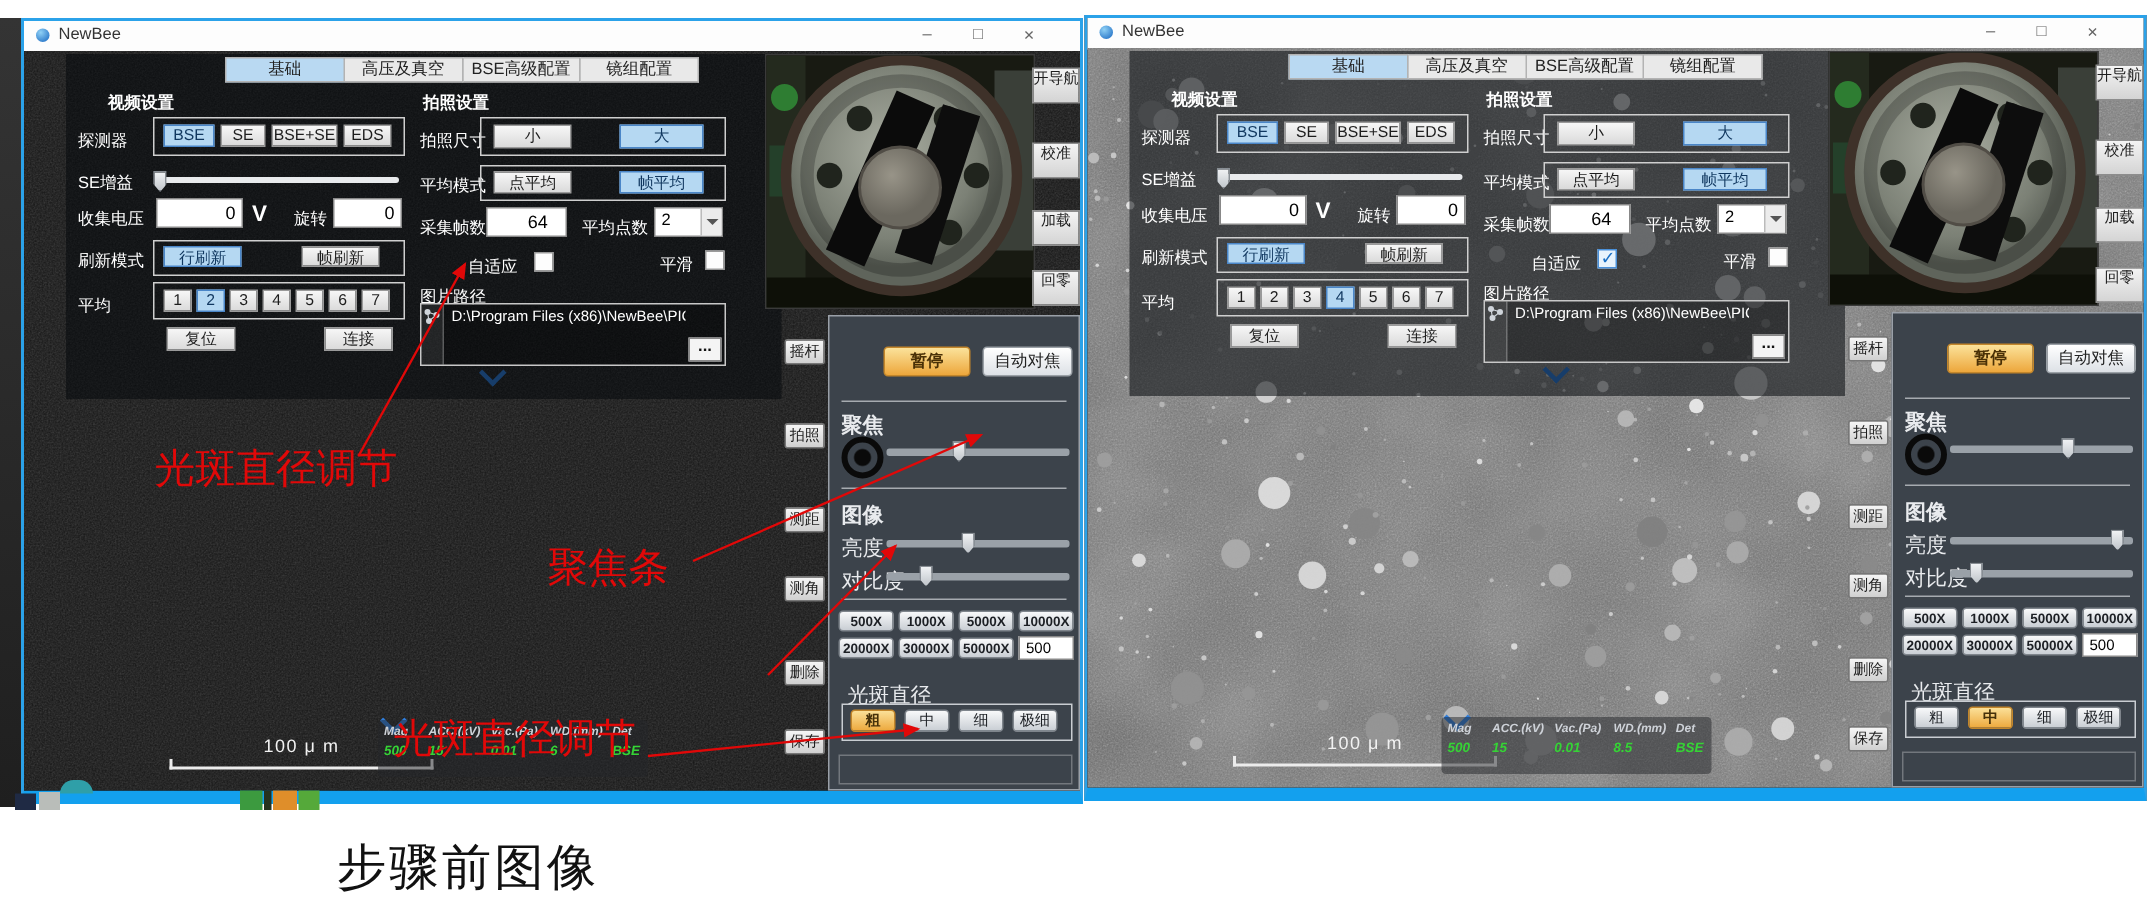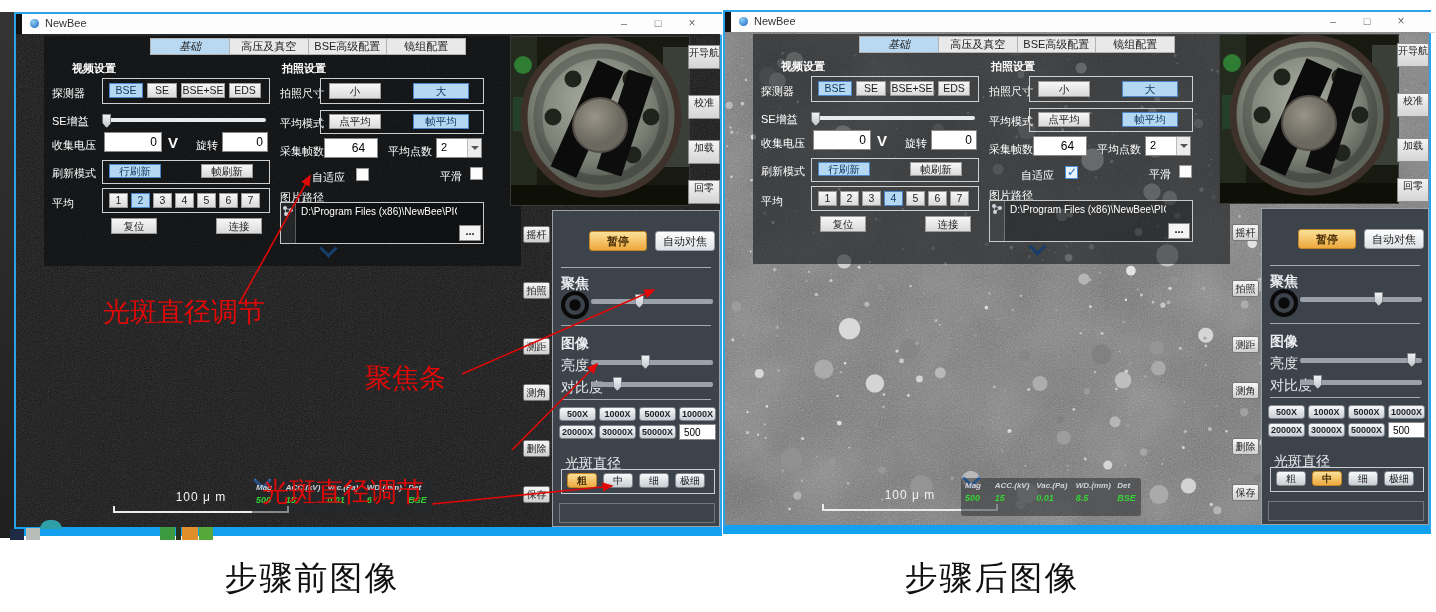--- a/index.html
+++ b/index.html
@@ -4,41 +4,41 @@
 <style>
   html,body{margin:0;padding:0;background:#fff;}
   .page{position:relative;width:1436px;height:612px;background:#fff;overflow:hidden;
         font-family:"Liberation Sans","DejaVu Sans",sans-serif;}
   .deskstrip{position:absolute;left:0;top:12px;width:14px;height:526px;background:linear-gradient(#343434,#1f1f1f);}
   .win-mount{position:absolute;width:708px;height:524px;}
   #win-left{left:14px;top:12px;}
   #win-right{left:723px;top:10px;}
   .window{position:absolute;inset:0;box-sizing:border-box;border:2px solid #2ba2e9;border-bottom:9px solid #13a0ee;background:#101214;}
   
-  .titlebar{position:absolute;left:6px;top:0;width:704px;height:20px;background:#fdfdfd;border-bottom:1px solid #d8d8d8;}
+  .titlebar{position:absolute;left:0;top:0;width:704px;height:20px;background:#fdfdfd;border-bottom:1px solid #d8d8d8;}
   .appdot{position:absolute;left:8px;top:5px;width:9px;height:9px;border-radius:50%;
           background:radial-gradient(circle at 35% 30%,#8fd0f5,#1565c0);}
   .apptitle{position:absolute;left:23px;top:3px;font-size:11px;color:#333;}
   .wc{position:absolute;top:1px;width:28px;height:17px;text-align:center;font-size:11px;color:#666;line-height:17px;}
   .wc.min{left:588px;} .wc.max{left:622px;} .wc.close{left:656px;font-size:12px;}
   
   .sem{position:absolute;left:0;top:20px;width:704px;height:493px;background:#161616;overflow:hidden;}
   .sem.bright{background:#6d6d6d;}
   .grain{position:absolute;left:0;top:0;opacity:.22;}
   .sem.bright .grain{opacity:.5;}
   .blotch{position:absolute;left:0;top:0;opacity:0;}
   .sem.bright .blotch{opacity:.32;}
   .psvg{position:absolute;left:0;top:0;}
   
   .overlay{position:absolute;left:28px;top:2px;width:477px;height:230px;background:rgba(6,9,13,.55);}
   .tabs{position:absolute;left:106px;top:2px;width:316px;height:17px;display:flex;}
   .tab{flex:1;background:#e9e9e9;border:1px solid #b3b3b3;border-left-width:0;font-size:11px;color:#222;
        text-align:center;line-height:15px;overflow:hidden;white-space:nowrap;}
   .tab:first-child{border-left-width:1px;}
-  .tab.sel{background:#b9d9f2;font-style:italic;}
+  .tab.sel{background:#b9d9f2;}
   .lb{position:absolute;color:#fff;font-size:11px;font-weight:bold;white-space:nowrap;}
   .gb{position:absolute;border:1px solid #cfcfcf;}
   .tb{position:absolute;background:linear-gradient(#f7f7f7,#dadada);border:1px solid #9a9a9a;color:#1d1d1d;
       font-size:10.5px;text-align:center;box-sizing:border-box;white-space:nowrap;overflow:hidden;}
   .tb.sel{background:#b5d8f2;border-color:#4a86c8;color:#10375f;}
   .inp{position:absolute;background:#fff;border:1px solid #888;color:#000;font-size:12px;box-sizing:border-box;
        padding:0 4px;display:flex;align-items:center;}
   .inp.right{justify-content:flex-end;} .inp.center{justify-content:center;padding-left:19px;}
   .unit{position:absolute;color:#fff;font-size:15px;font-weight:bold;}
   .track{position:absolute;height:5px;background:#9aa1a8;border-radius:2px;}
@@ -1048,14 +1048,13 @@
 
   <div class="frag" style="left:40px;top:520px;width:22px;height:9px;background:#2f9fa8;border-radius:11px 11px 0 0;"></div>
   <div class="frag" style="left:10px;top:529px;width:14px;height:11px;background:#1f2a44;"></div>
   <div class="frag" style="left:26px;top:528px;width:14px;height:12px;background:#b9bdb9;"></div>
   <div class="frag" style="left:160px;top:527px;width:15px;height:13px;background:#3c9a3f;"></div>
   <div class="frag" style="left:176px;top:527px;width:5px;height:13px;background:#26321f;"></div>
   <div class="frag" style="left:182px;top:527px;width:16px;height:13px;background:#df8e2a;"></div>
   <div class="frag" style="left:199px;top:527px;width:14px;height:13px;background:#55a93a;"></div>
 
   <div class="caption cap-left">步骤前图像</div>
-  <div class="caption cap-right">步骤后图像</div>
 </div>
 
 </body></html>

